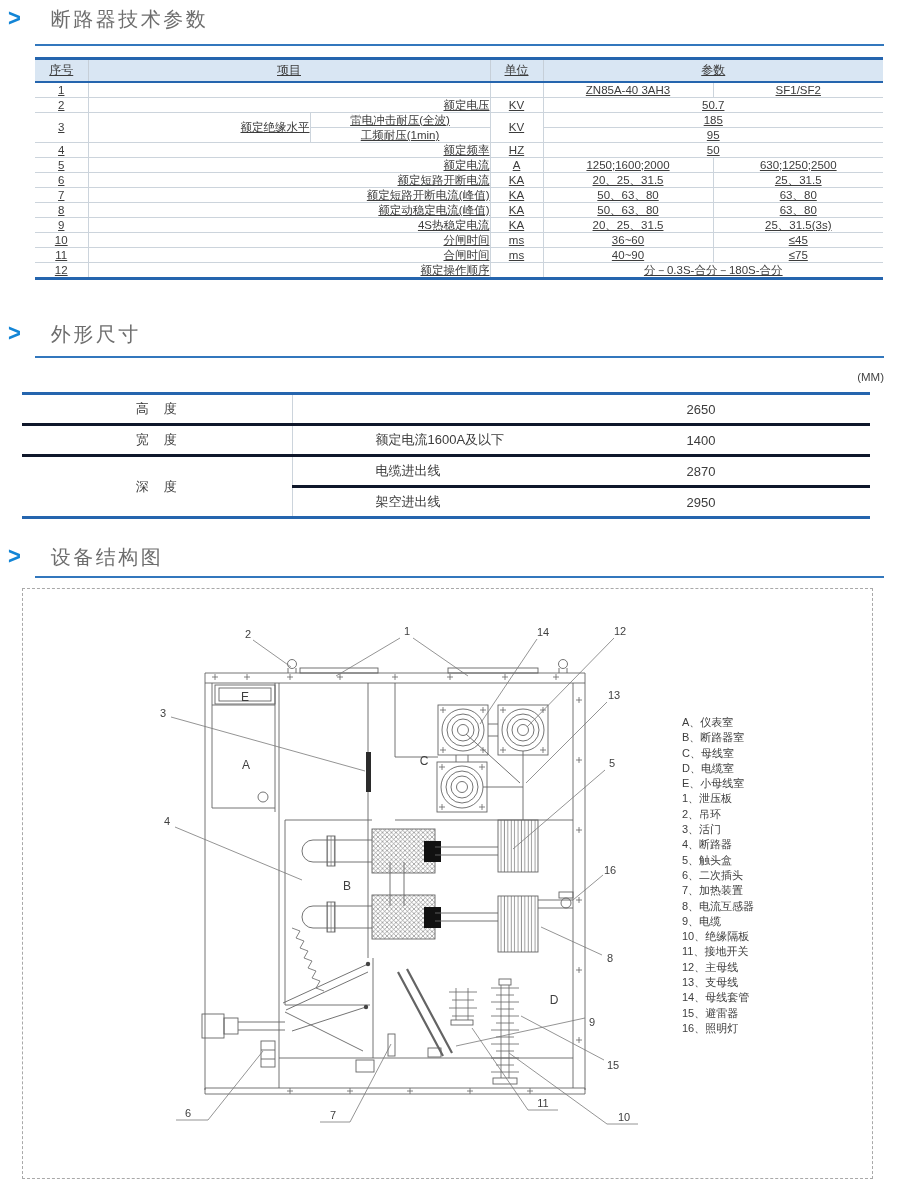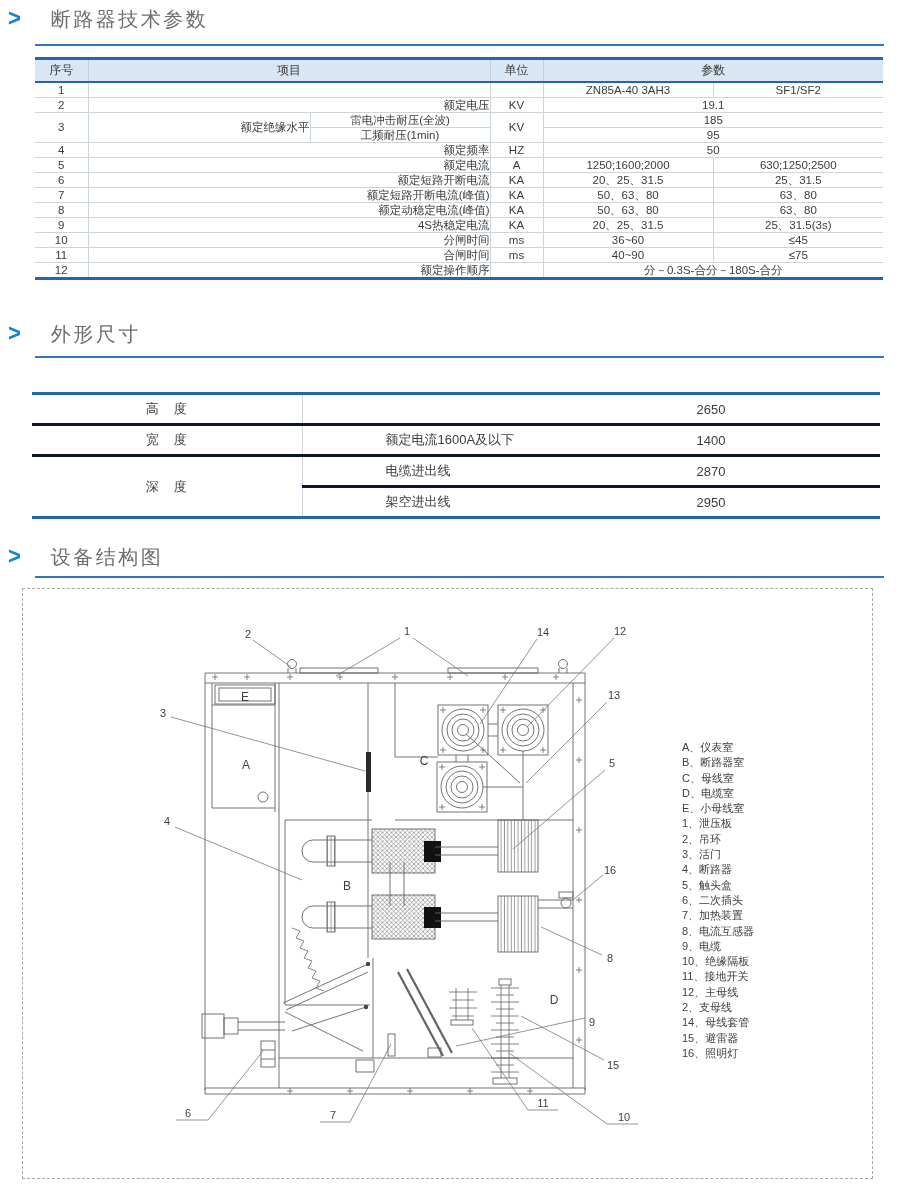--- a/index.html
+++ b/index.html
@@ -5,36 +5,36 @@
   html,body{margin:0;padding:0;background:#fff;}
   body{width:900px;height:1191px;position:relative;font-family:"Liberation Sans","DejaVu Sans",sans-serif;color:#3c3c3c;}
   .page{position:absolute;inset:0;background:#fff;overflow:hidden;}
   .sec-header{position:absolute;left:8px;display:flex;align-items:flex-start;}
   .chev{color:#1385d6;font-weight:bold;font-size:22px;line-height:1;margin-right:10px;transform:scaleY(1.05);}
   .sec-title{color:#6e6e6e;font-size:20px;letter-spacing:2.5px;line-height:1.1;margin-left:20px;}
   .rule{position:absolute;left:35px;width:849px;height:2px;background:#3277bd;}
   .mm-note{position:absolute;left:35px;top:371px;width:849px;text-align:right;font-size:11.5px;color:#444;}
   table{border-collapse:collapse;table-layout:fixed;}
   .t1{position:absolute;left:35px;top:57px;width:848px;font-size:11.5px;
-      border-top:3px solid #2565ae;border-bottom:3px solid #2565ae;}
+      border-top:3px solid #2565ae;border-bottom:3px solid #2565ae;text-decoration:underline;}
   .t1 th{background:#d9e6f3;font-weight:normal;height:19px;font-size:12px;
       border-bottom:2px solid #2565ae;border-left:1px solid #c6cfd8;}
   .t1 td{height:14px;padding:0;line-height:1.05;text-align:center;
       border-top:1px solid #ccd4dc;border-left:1px solid #ccd4dc;}
   .t1 th:first-child,.t1 td.first{border-left:none;}
   .t1 td.item{text-align:right;padding-left:14px;}
-  .t2{position:absolute;left:32px;top:392px;width:848px;font-size:13px;
+  .t2{position:absolute;left:22px;top:392px;width:848px;font-size:13px;
       border-top:3px solid #2565ae;border-bottom:3px solid #2565ae;}
   .t2 td{height:28px;padding:0;text-align:center;border-top:3px solid #0f172a;}
   .t2 tr:first-child td{border-top:none;}
   .t2 td.dlabel{letter-spacing:1px;}
   .t2 td.ddesc{text-align:left;padding-left:83px;border-left:1px solid #ccd4dc;}
   .dash-frame{position:absolute;left:22px;top:588px;width:849px;height:589px;border:1px dashed #a9a9a9;}
   .diagram{position:absolute;left:140px;top:598px;}
-  .legend{position:absolute;left:682px;top:740px;font-size:11px;line-height:15.3px;color:#3e3e3e;}
+  .legend{position:absolute;left:682px;top:715px;font-size:11px;line-height:15.3px;color:#3e3e3e;}
 </style>
 </head>
 <body>
 
 <div class="page">
 
   <div class="sec-header" style="top:8px;">
     <span class="chev">&gt;</span>
     <span class="sec-title">断路器技术参数</span>
   </div>
@@ -62,21 +62,21 @@
         <td class="first">1</td>
         <td class="item" colspan="2"></td>
         <td></td>
         <td>ZN85A-40 3AH3</td>
         <td>SF1/SF2</td>
       </tr>
       <tr>
         <td class="first">2</td>
         <td class="item" colspan="2">额定电压</td>
         <td>KV</td>
-        <td colspan="2">19.1</td>
+        <td colspan="2">50.7</td>
       </tr>
       <tr>
         <td class="first" rowspan="2">3</td>
         <td class="item" rowspan="2">额定绝缘水平</td>
         <td>雷电冲击耐压(全波)</td>
         <td rowspan="2">KV</td>
         <td colspan="2">185</td>
       </tr>
       <tr>
         <td>工频耐压(1min)</td>
@@ -144,20 +144,21 @@
         <td colspan="2">分－0.3S-合分－180S-合分</td>
       </tr>
     </tbody>
   </table>
 
   <div class="sec-header" style="top:323px;">
     <span class="chev">&gt;</span>
     <span class="sec-title">外形尺寸</span>
   </div>
   <div class="rule" style="top:356px;"></div>
+  <div class="mm-note">(MM)</div>
 
   <table class="t2">
     <colgroup>
         <col style="width:270px">
         <col style="width:240px">
         <col style="width:338px">
       </colgroup>
     <tbody>
       <tr>
         <td class="dlabel">高　度</td>
@@ -359,19 +360,19 @@
     <div>3、活门</div>
     <div>4、断路器</div>
     <div>5、触头盒</div>
     <div>6、二次插头</div>
     <div>7、加热装置</div>
     <div>8、电流互感器</div>
     <div>9、电缆</div>
     <div>10、绝缘隔板</div>
     <div>11、接地开关</div>
     <div>12、主母线</div>
-    <div>2、支母线</div>
+    <div>13、支母线</div>
     <div>14、母线套管</div>
     <div>15、避雷器</div>
     <div>16、照明灯</div>
   </div>
 
 </div>
 
 </body></html>

